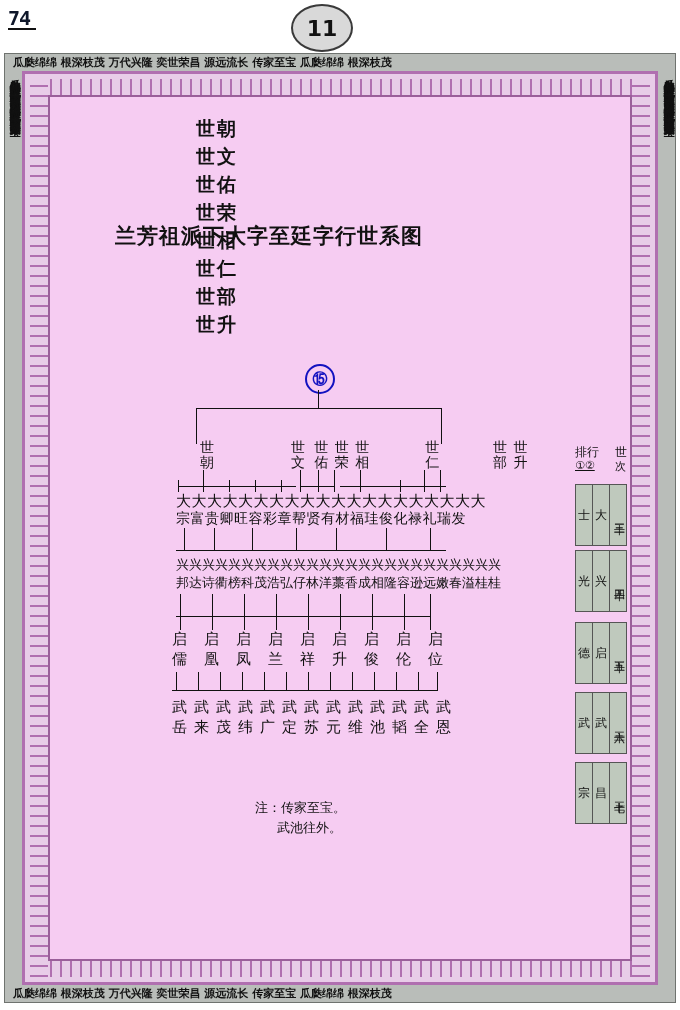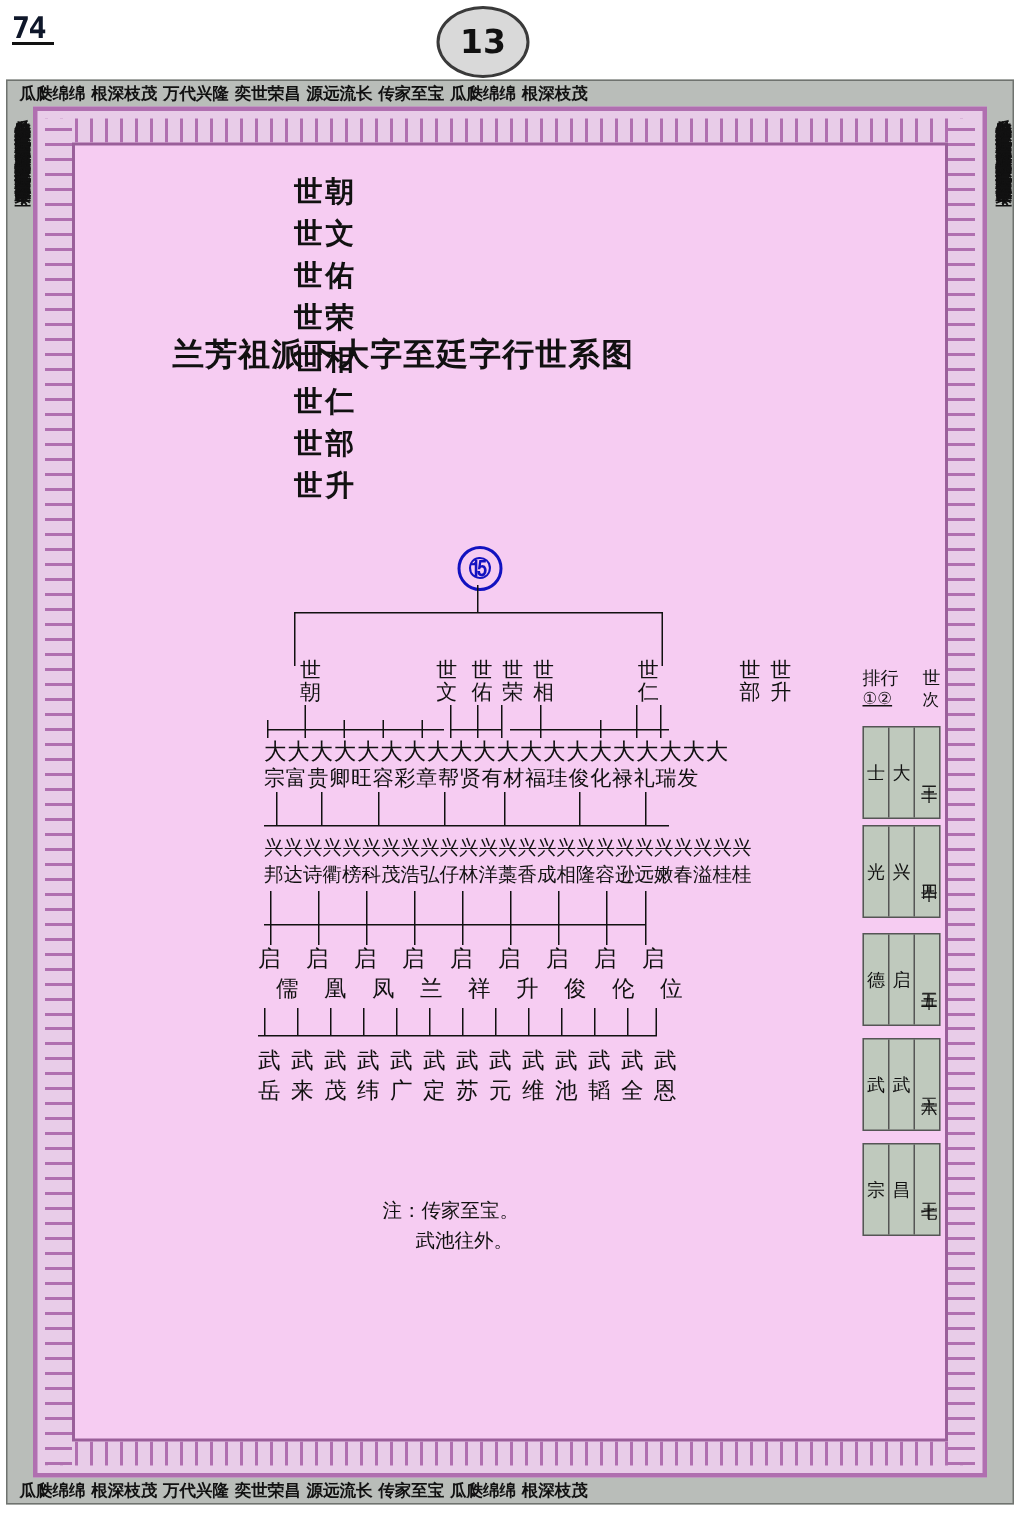--- a/index.html
+++ b/index.html
@@ -154,21 +154,21 @@
     position:absolute;left:255px;top:798px;font-size:13px;color:#111;line-height:20px;
   }
   .note .l2{margin-left:22px;}
 </style>
 </head>
 <body>
 
 <div class="page-folio">74</div>
 <div class="folio-underline"></div>
 
-<div class="chapter-oval">13</div>
+<div class="chapter-oval">11</div>
 
 <div class="frame-outer">
 
   <div class="border-text" style="left:8px;top:3px;width:656px;display:flex;justify-content:space-between;">瓜瓞绵绵  根深枝茂  万代兴隆  奕世荣昌  源远流长  传家至宝  瓜瓞绵绵  根深枝茂</div>
 
   <div class="border-text" style="left:8px;top:934px;width:656px;display:flex;justify-content:space-between;">瓜瓞绵绵  根深枝茂  万代兴隆  奕世荣昌  源远流长  传家至宝  瓜瓞绵绵  根深枝茂</div>
 
   <div class="border-text vertical" style="left:4px;top:16px;height:916px;">瓜瓞绵绵根深枝茂万代兴隆奕世荣昌源远流长传家至宝瓜瓞绵绵根深枝茂万代兴隆奕世荣昌源远流长传家至宝</div>
 
   <div class="border-text vertical" style="left:658px;top:16px;height:916px;">瓜瓞绵绵根深枝茂万代兴隆奕世荣昌源远流长传家至宝瓜瓞绵绵根深枝茂万代兴隆奕世荣昌源远流长传家至宝</div>
@@ -292,21 +292,21 @@
 <div class="line vline" style="left:212px;top:616px;height:14px;"></div>
 <div class="line vline" style="left:244px;top:616px;height:14px;"></div>
 <div class="line vline" style="left:276px;top:616px;height:14px;"></div>
 <div class="line vline" style="left:308px;top:616px;height:14px;"></div>
 <div class="line vline" style="left:340px;top:616px;height:14px;"></div>
 <div class="line vline" style="left:372px;top:616px;height:14px;"></div>
 <div class="line vline" style="left:404px;top:616px;height:14px;"></div>
 <div class="line vline" style="left:430px;top:616px;height:14px;"></div>
 
 <div class="gen-row cjk" style="left:172px;top:630px;font-size:15px;letter-spacing:17px;">启启启启启启启启启</div>
-<div class="gen-row cjk" style="left:172px;top:650px;font-size:15px;letter-spacing:17px;margin-left:12px;">儒凰凤兰祥升俊伦位</div>
+<div class="gen-row cjk" style="left:172px;top:650px;font-size:15px;letter-spacing:17px;">儒凰凤兰祥升俊伦位</div>
 
 <div class="line hline" style="left:172px;top:690px;width:266px;"></div>
 <div class="line vline" style="left:176px;top:672px;height:18px;"></div>
 <div class="line vline" style="left:198px;top:672px;height:18px;"></div>
 <div class="line vline" style="left:220px;top:672px;height:18px;"></div>
 <div class="line vline" style="left:242px;top:672px;height:18px;"></div>
 <div class="line vline" style="left:264px;top:672px;height:18px;"></div>
 <div class="line vline" style="left:286px;top:672px;height:18px;"></div>
 <div class="line vline" style="left:308px;top:672px;height:18px;"></div>
 <div class="line vline" style="left:330px;top:672px;height:18px;"></div>

